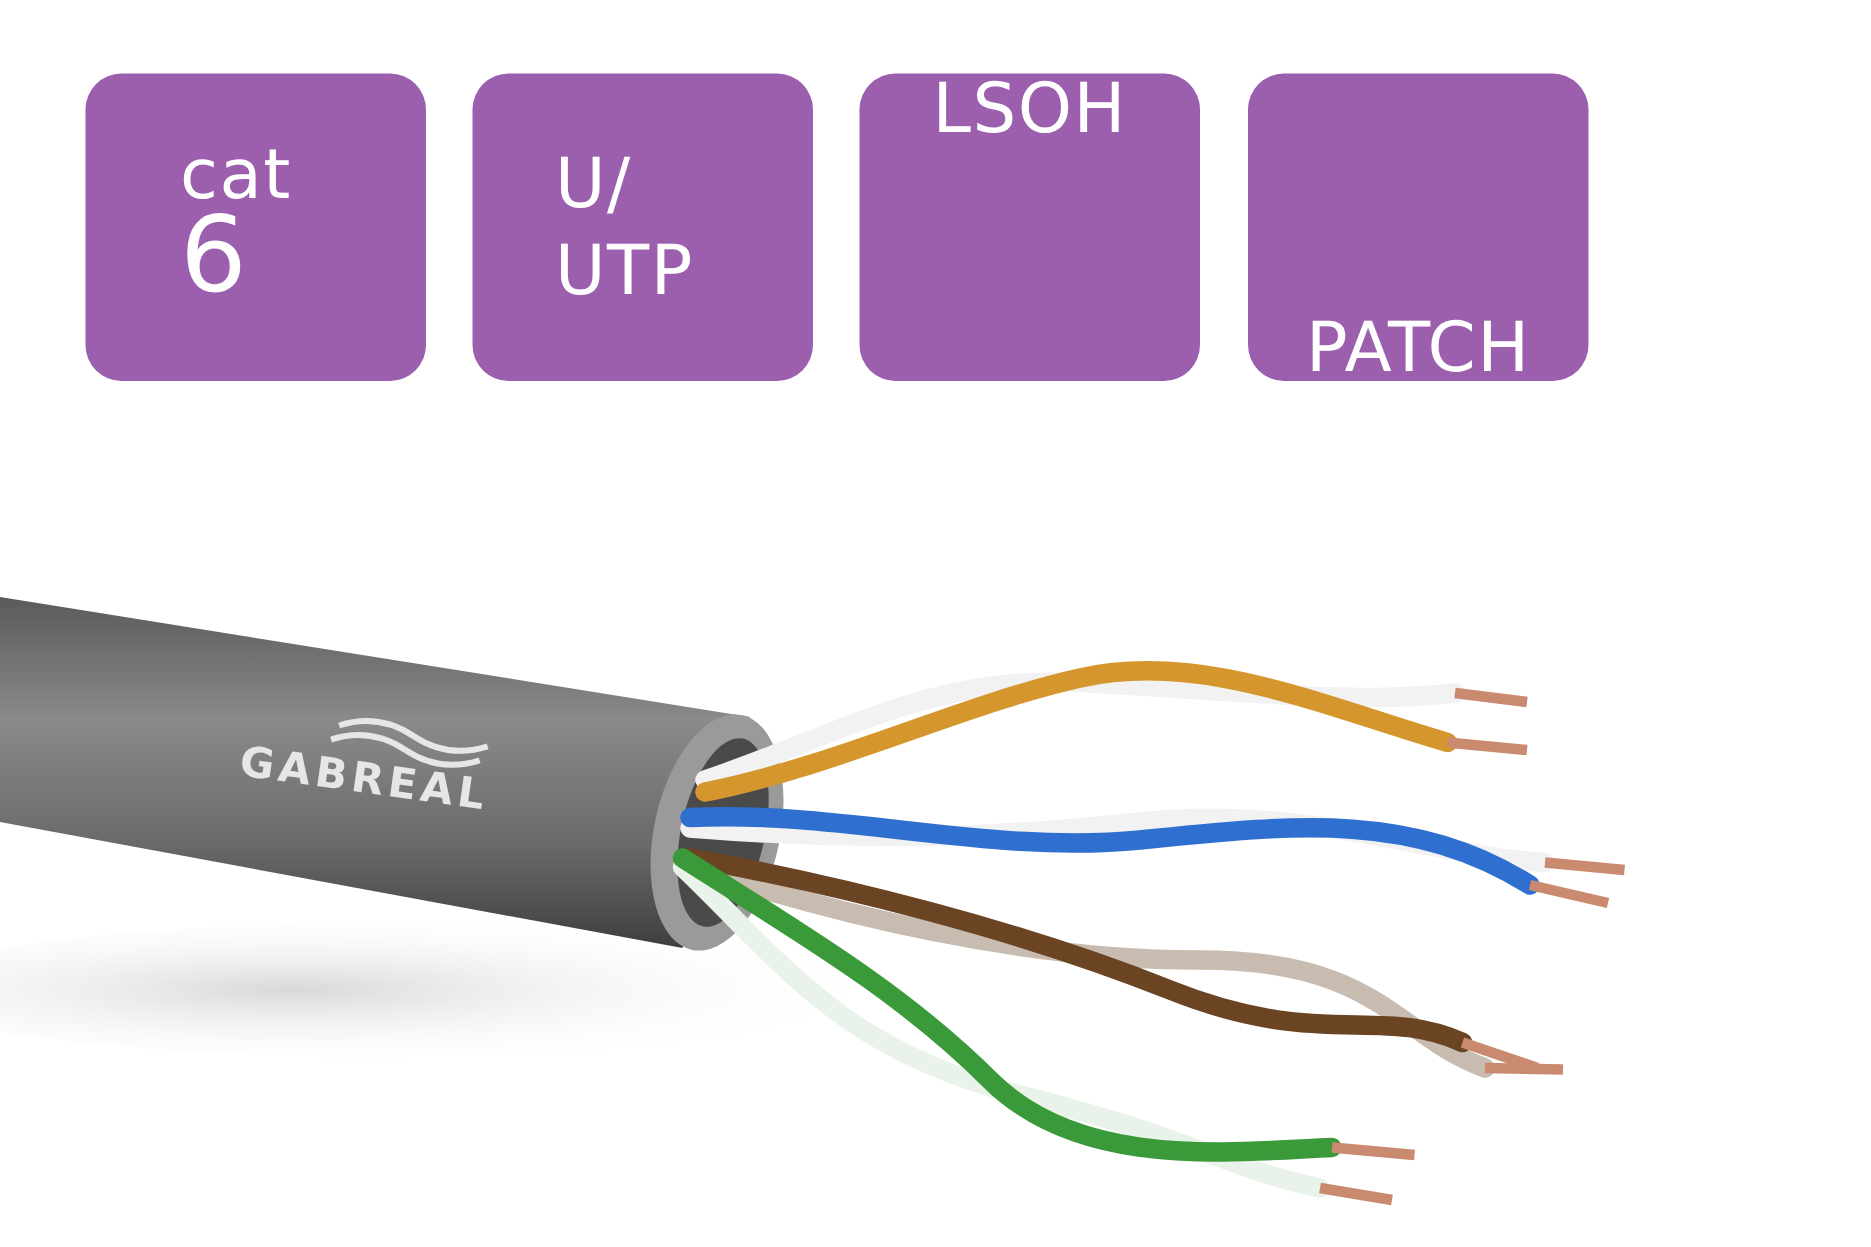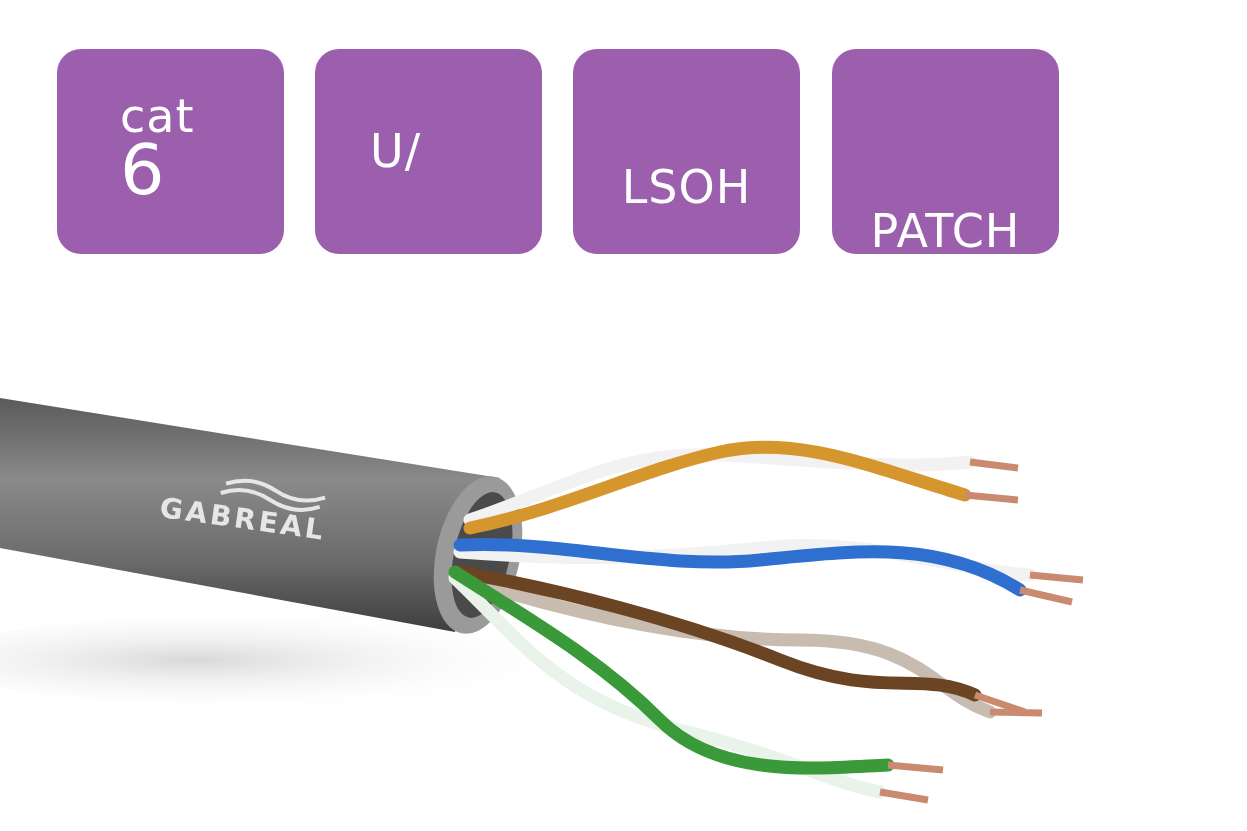--- a/index.html
+++ b/index.html
@@ -8,35 +8,36 @@
     position: absolute; top: 49px; width: 227px; height: 205px;
     background: #9b5fae; border-radius: 24px; color: #ffffff;
     display: flex; flex-direction: column; justify-content: center; box-sizing: border-box;
   }
   .badge .t { font-weight: 500; line-height: 1; letter-spacing: 1px; }
   #b1 { left: 57px; padding-left: 63px; }
   #b1 .l1 { font-size: 46px; margin-top: -6px; }
   #b1 .l2 { font-size: 70px; margin-top: -4px; }
   #b2 { left: 315px; padding-left: 55px; }
   #b2 .t { font-size: 46px; line-height: 1.25; }
-  #b3 { left: 573px; justify-content: flex-end; padding-bottom: 44px; align-items: center; }
+  #b3 { left: 573px; justify-content: flex-start; padding-bottom: 64px; align-items: center; }
   #b3 .t, #b4 .t { font-size: 46px; }
   #b4 { left: 832px; justify-content: flex-end; align-items: center; }
   .scene { position: absolute; left: 0; top: 330px; width: 1247px; height: 501px; }
   .brand { font-family: "DejaVu Sans", sans-serif; font-weight: bold; fill: #e6e6e6; letter-spacing: 3px; }
 </style>
 </head>
 <body>
 
 <div class="badge" id="b1">
   <div class="t l1">cat</div>
   <div class="t l2">6</div>
 </div>
 <div class="badge" id="b2">
   <div class="t">U/</div>
+  <div class="t">UTP</div>
 </div>
 <div class="badge" id="b3">
   <div class="t">LSOH</div>
 </div>
 <div class="badge" id="b4">
   <div class="t">PATCH</div>
 </div>
 
 <svg class="scene" viewBox="0 330 1247 501">
   <defs>

